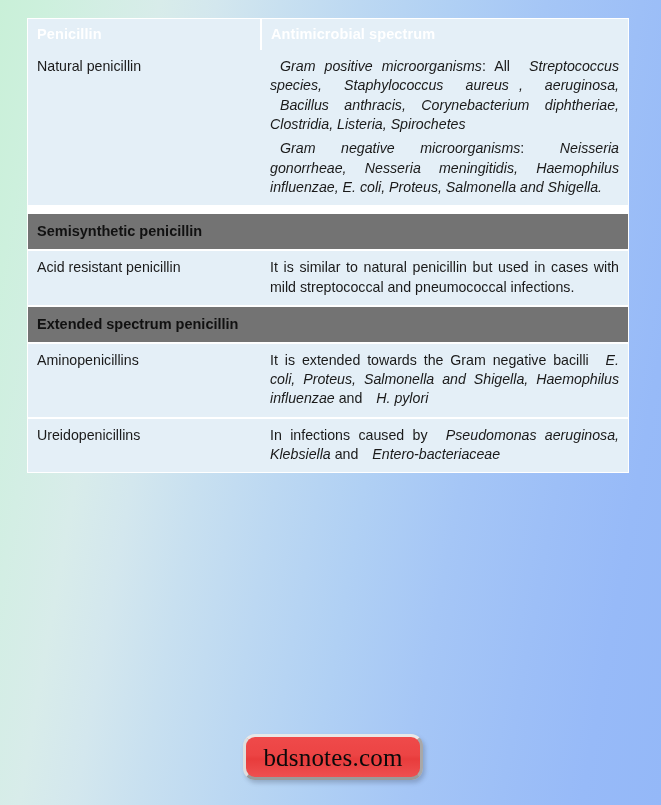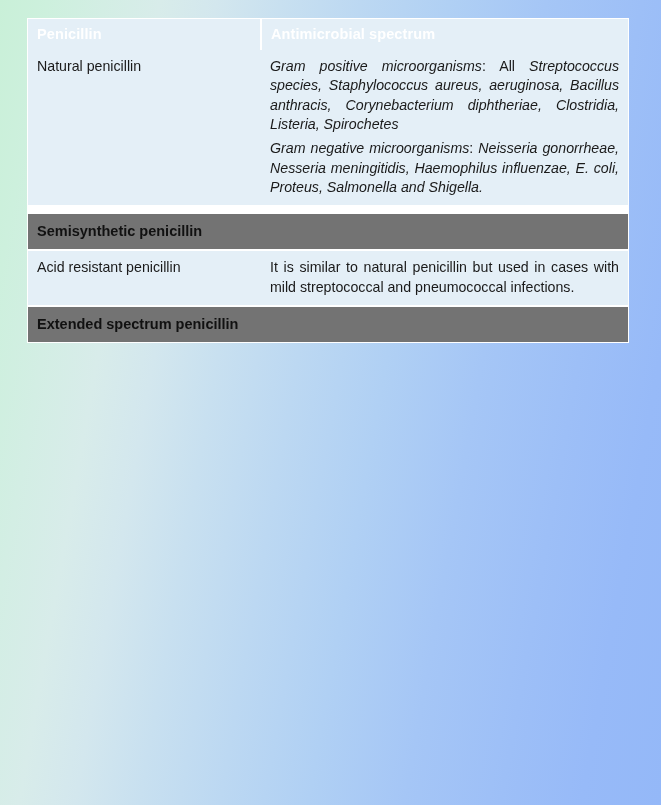--- a/index.html
+++ b/index.html
@@ -89,21 +89,21 @@
     text-align: justify;
     text-justify: inter-word;
   }
   td.desc p {
     margin: 0;
     font-style: italic;
   }
   td.desc p + p { margin-top: 5px; }
 
   td.desc .rm { font-style: normal; }
-  td.desc .it { font-style: italic; }
+  td.desc .it { font-style: italic; margin-left: 10px; }
 
   
   tr.body-row > td { border-top: 2px solid #ffffff; }
   tr.first-body > td { border-top: 0; }
 
   
   tr.gap td {
     background: #ffffff;
     padding: 0;
     height: 7px;
@@ -188,18 +188,35 @@
           </tr>
           <tr class="body-row">
             <td class="name">Acid resistant penicillin</td>
             <td class="desc">
               <p><span class="rm">It is similar to natural penicillin but used in cases with mild streptococcal and pneumococcal infections.</span></p>
             </td>
           </tr>
           <tr class="section">
             <td colspan="2">Extended spectrum penicillin</td>
           </tr>
+          <tr class="body-row">
+            <td class="name">Aminopenicillins</td>
+            <td class="desc">
+              <p><span class="rm">It is extended towards the Gram negative bacilli </span><span class="it">E. coli, Proteus, Salmonella and Shigella, Haemophilus influenzae</span><span class="rm"> and </span><span class="it">H. pylori</span></p>
+            </td>
+          </tr>
+          <tr class="body-row">
+            <td class="name">Ureidopenicillins</td>
+            <td class="desc">
+              <p><span class="rm">In infections caused by </span><span class="it">Pseudomonas aeruginosa, Klebsiella</span><span class="rm"> and </span><span class="it">Entero-bacteriaceae</span></p>
+            </td>
+          </tr>
         </tbody>
     </table>
   </div>
 
+  <div class="badge-area">
+    <div class="badge">
+      <span class="badge-text">bdsnotes.com</span>
+    </div>
+  </div>
 
 </div>
 
 </body></html>

